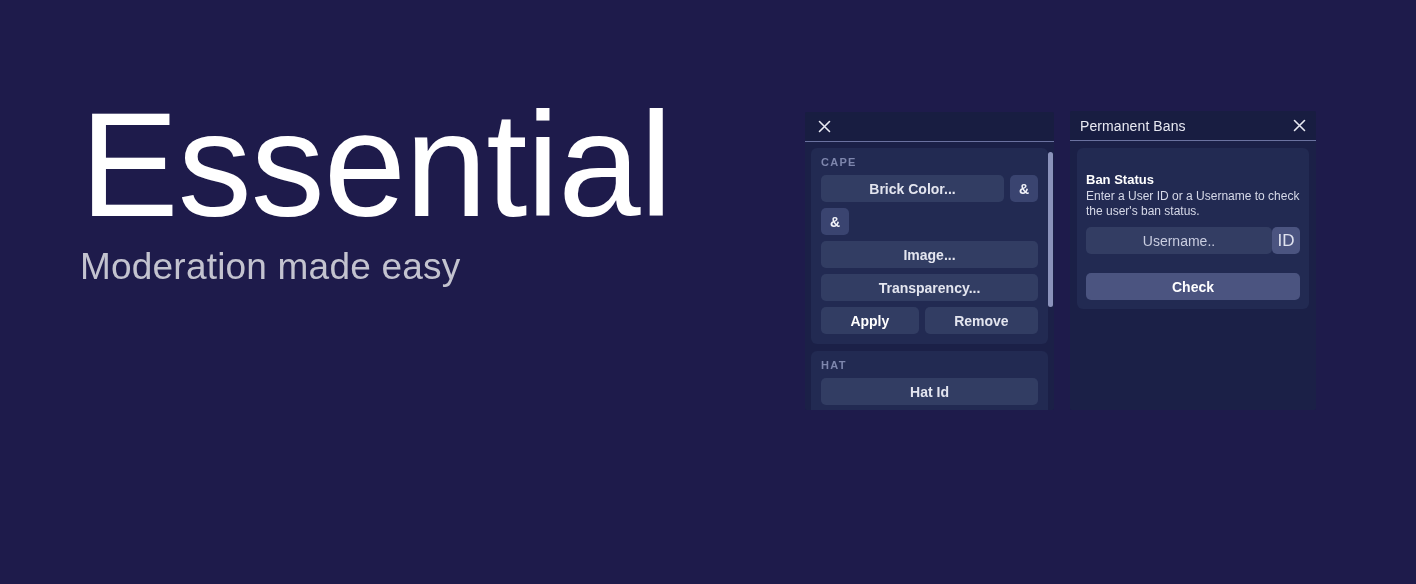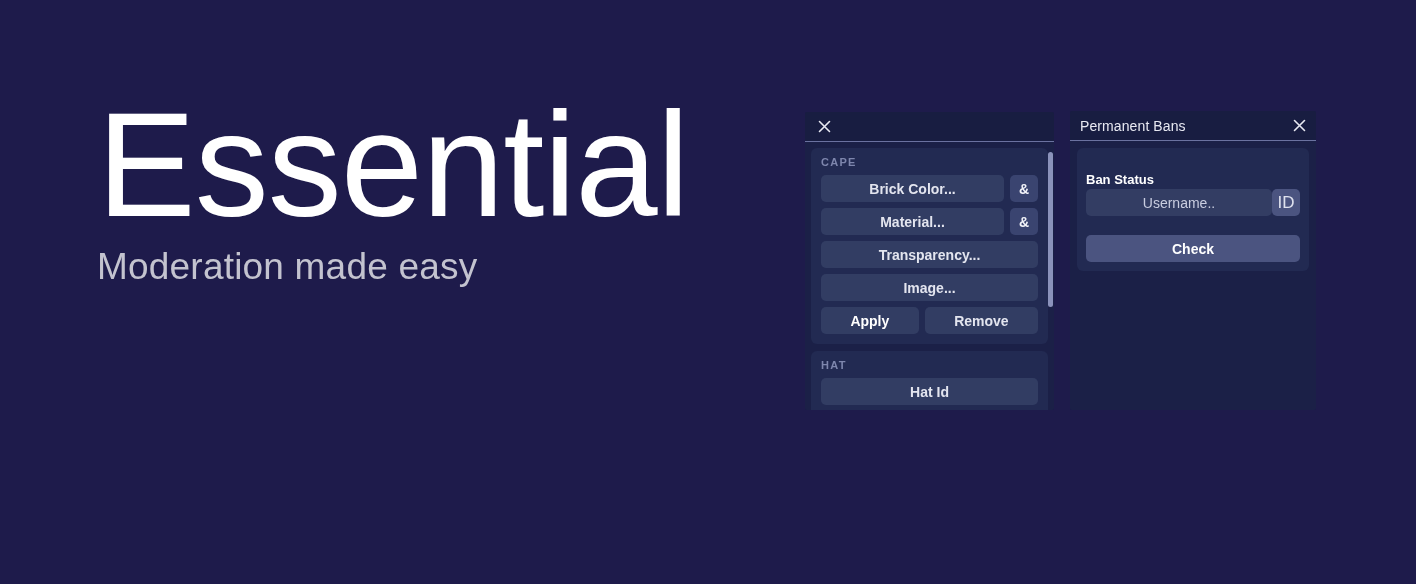--- a/index.html
+++ b/index.html
@@ -13,21 +13,21 @@
   body {
     background: #1e1b4b;
     font-family: "Liberation Sans", sans-serif;
     position: relative;
     -webkit-font-smoothing: antialiased;
   }
 
   
   .hero {
     position: absolute;
-    left: 97px;
+    left: 80px;
     top: 96px;
     width: 700px;
   }
 
   .hero-title {
     font-size: 148px;
     line-height: 0.93;
     font-weight: 400;
     color: #ffffff;
     letter-spacing: -1px;
@@ -297,30 +297,29 @@
 
       <div class="section-card">
         <div class="section-label">CAPE</div>
 
         <div class="perk-row">
           <button class="perk-btn">Brick Color...</button>
           <button class="perk-amp">&amp;</button>
         </div>
 
         <div class="perk-row">
-          <button class="perk-btn">Material...</button>
           <button class="perk-amp">&amp;</button>
+        </div>
+
+        <div class="perk-row">
+          <button class="perk-btn">Image...</button>
         </div>
 
         <div class="perk-row">
           <button class="perk-btn">Transparency...</button>
-        </div>
-
-        <div class="perk-row">
-          <button class="perk-btn">Image...</button>
         </div>
 
         <div class="perk-row final">
           <button class="perk-btn bold">Apply</button>
           <button class="perk-btn">Remove</button>
         </div>
       </div>
 
       <div class="section-card">
         <div class="section-label">HAT</div>
@@ -345,20 +344,21 @@
       <svg width="13" height="13" viewBox="0 0 13 13">
         <path d="M1.5 1.5 L11.5 11.5 M11.5 1.5 L1.5 11.5" stroke="#e8e9f2" stroke-width="1.6" stroke-linecap="round"></path>
       </svg>
     </div>
   </div>
 
   <div class="panel-body">
 
     <div class="ban-card">
       <div class="ban-heading">Ban Status</div>
+      <div class="ban-desc">Enter a User ID or a Username to check the user's ban status.</div>
 
       <div class="ban-input-row">
         <input class="ban-input" type="text" placeholder="Username.." style="">
         <button class="ban-id-btn">ID</button>
       </div>
 
       <button class="ban-check-btn">Check</button>
     </div>
 
 

